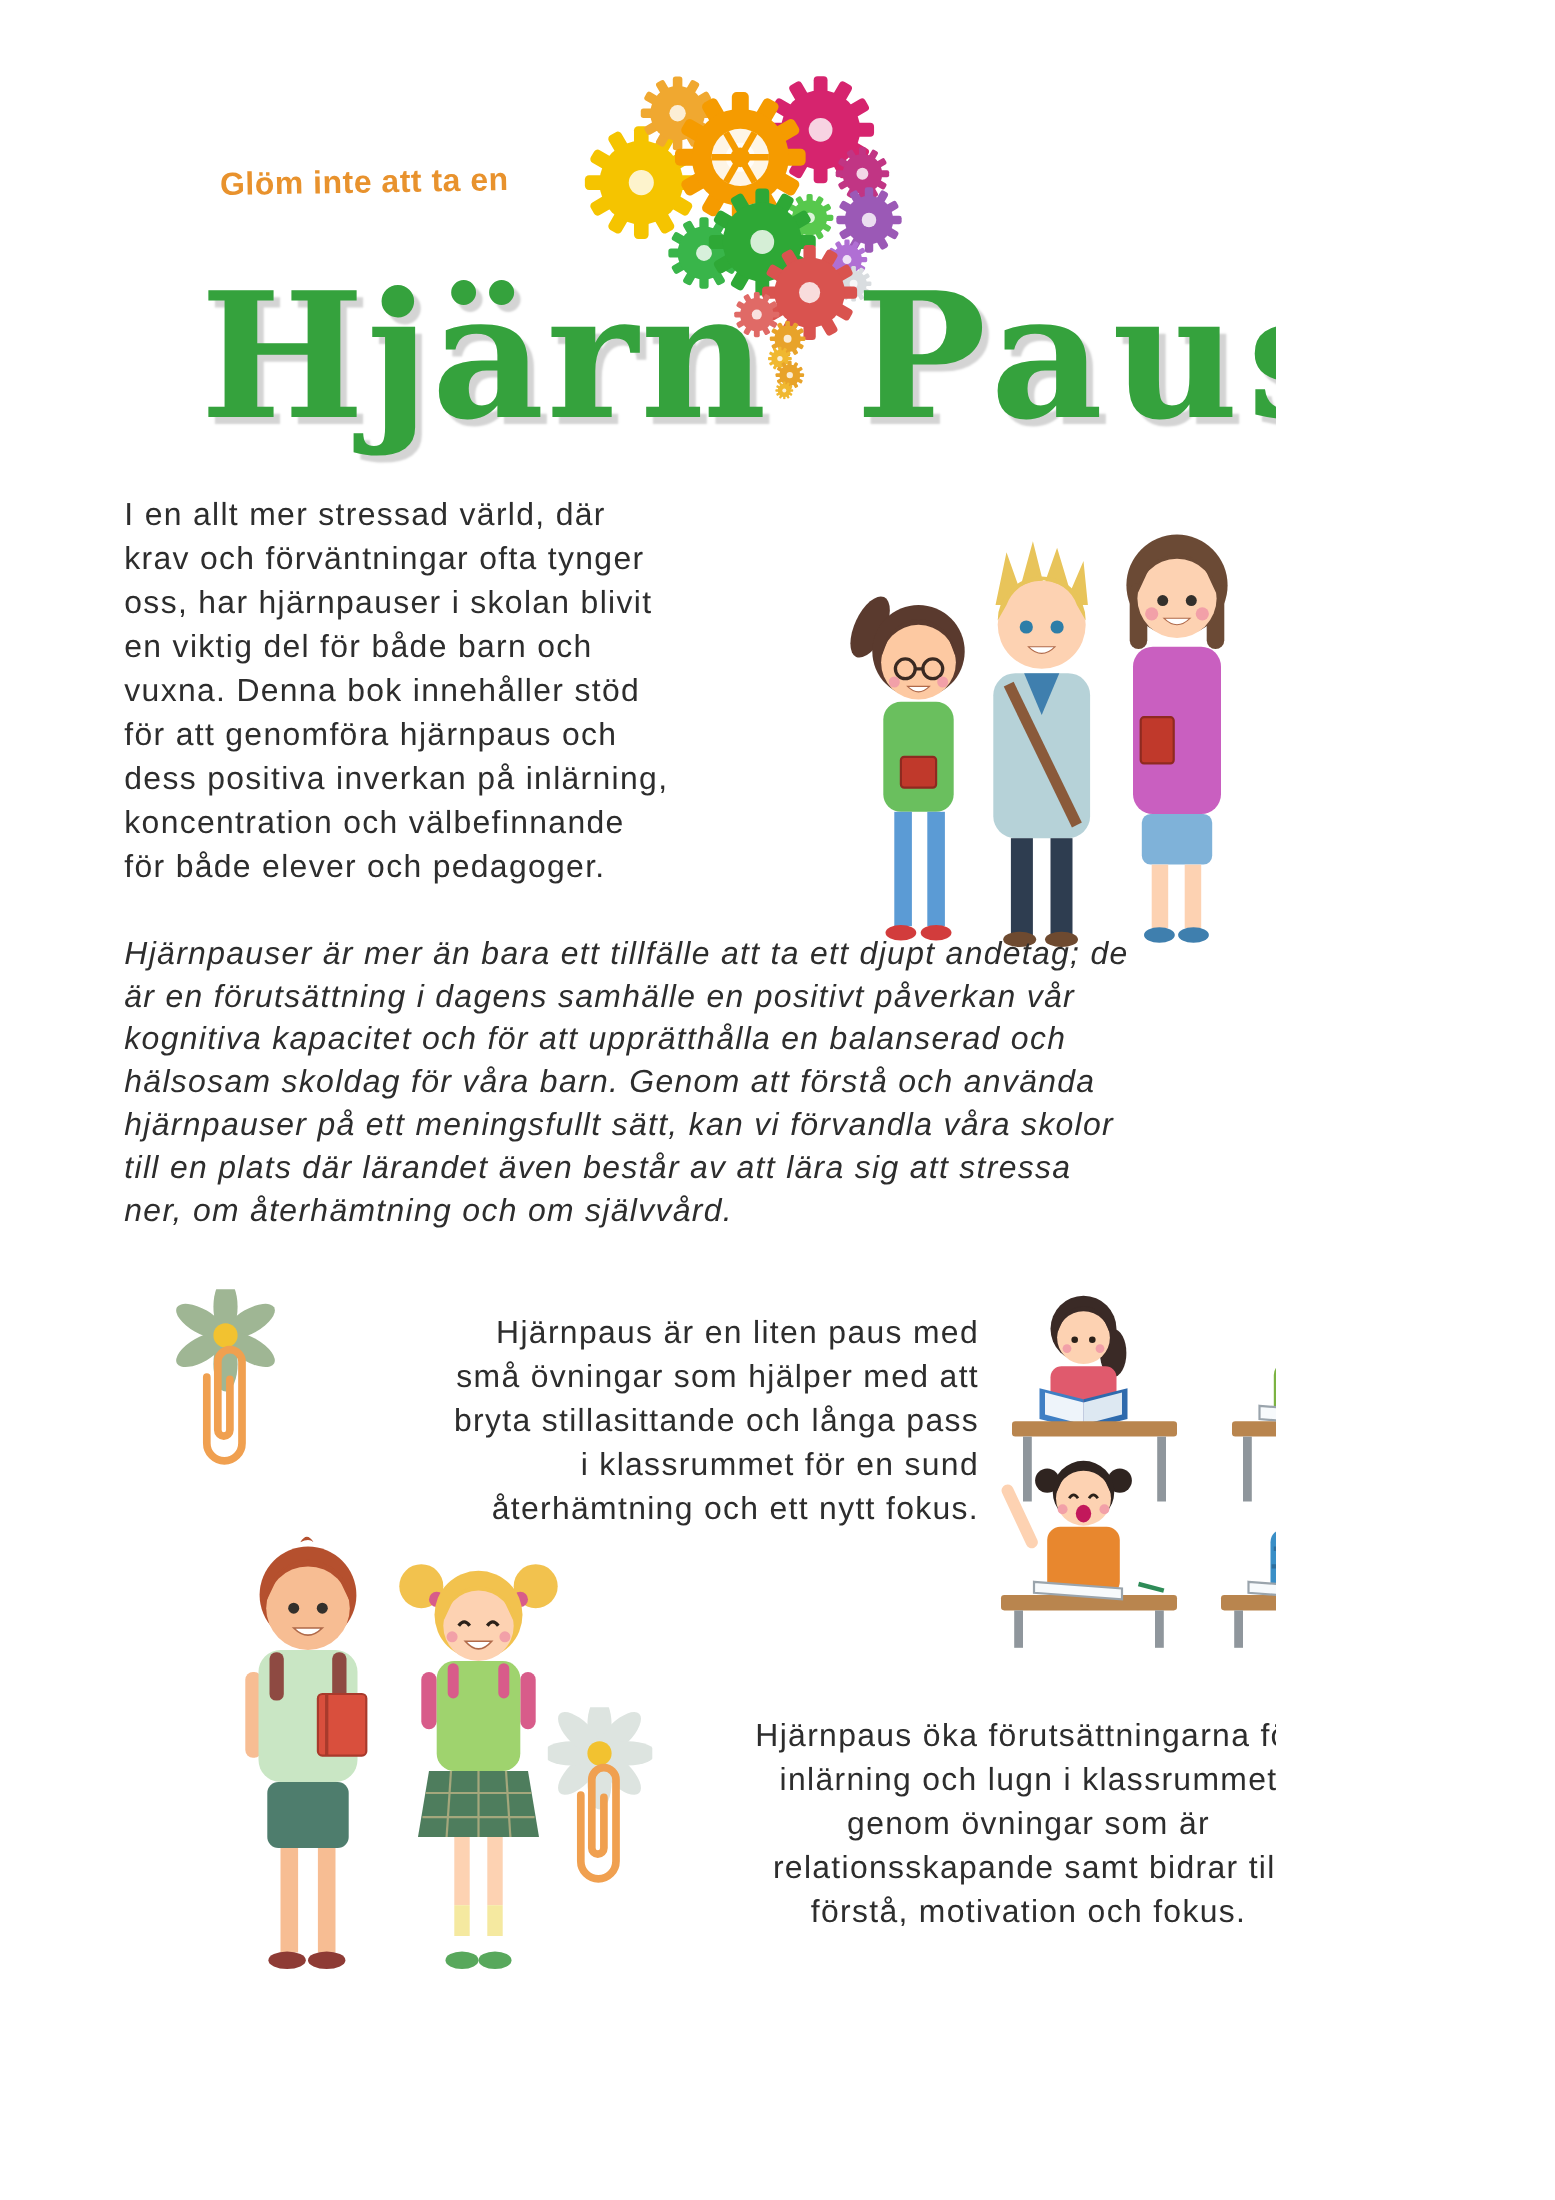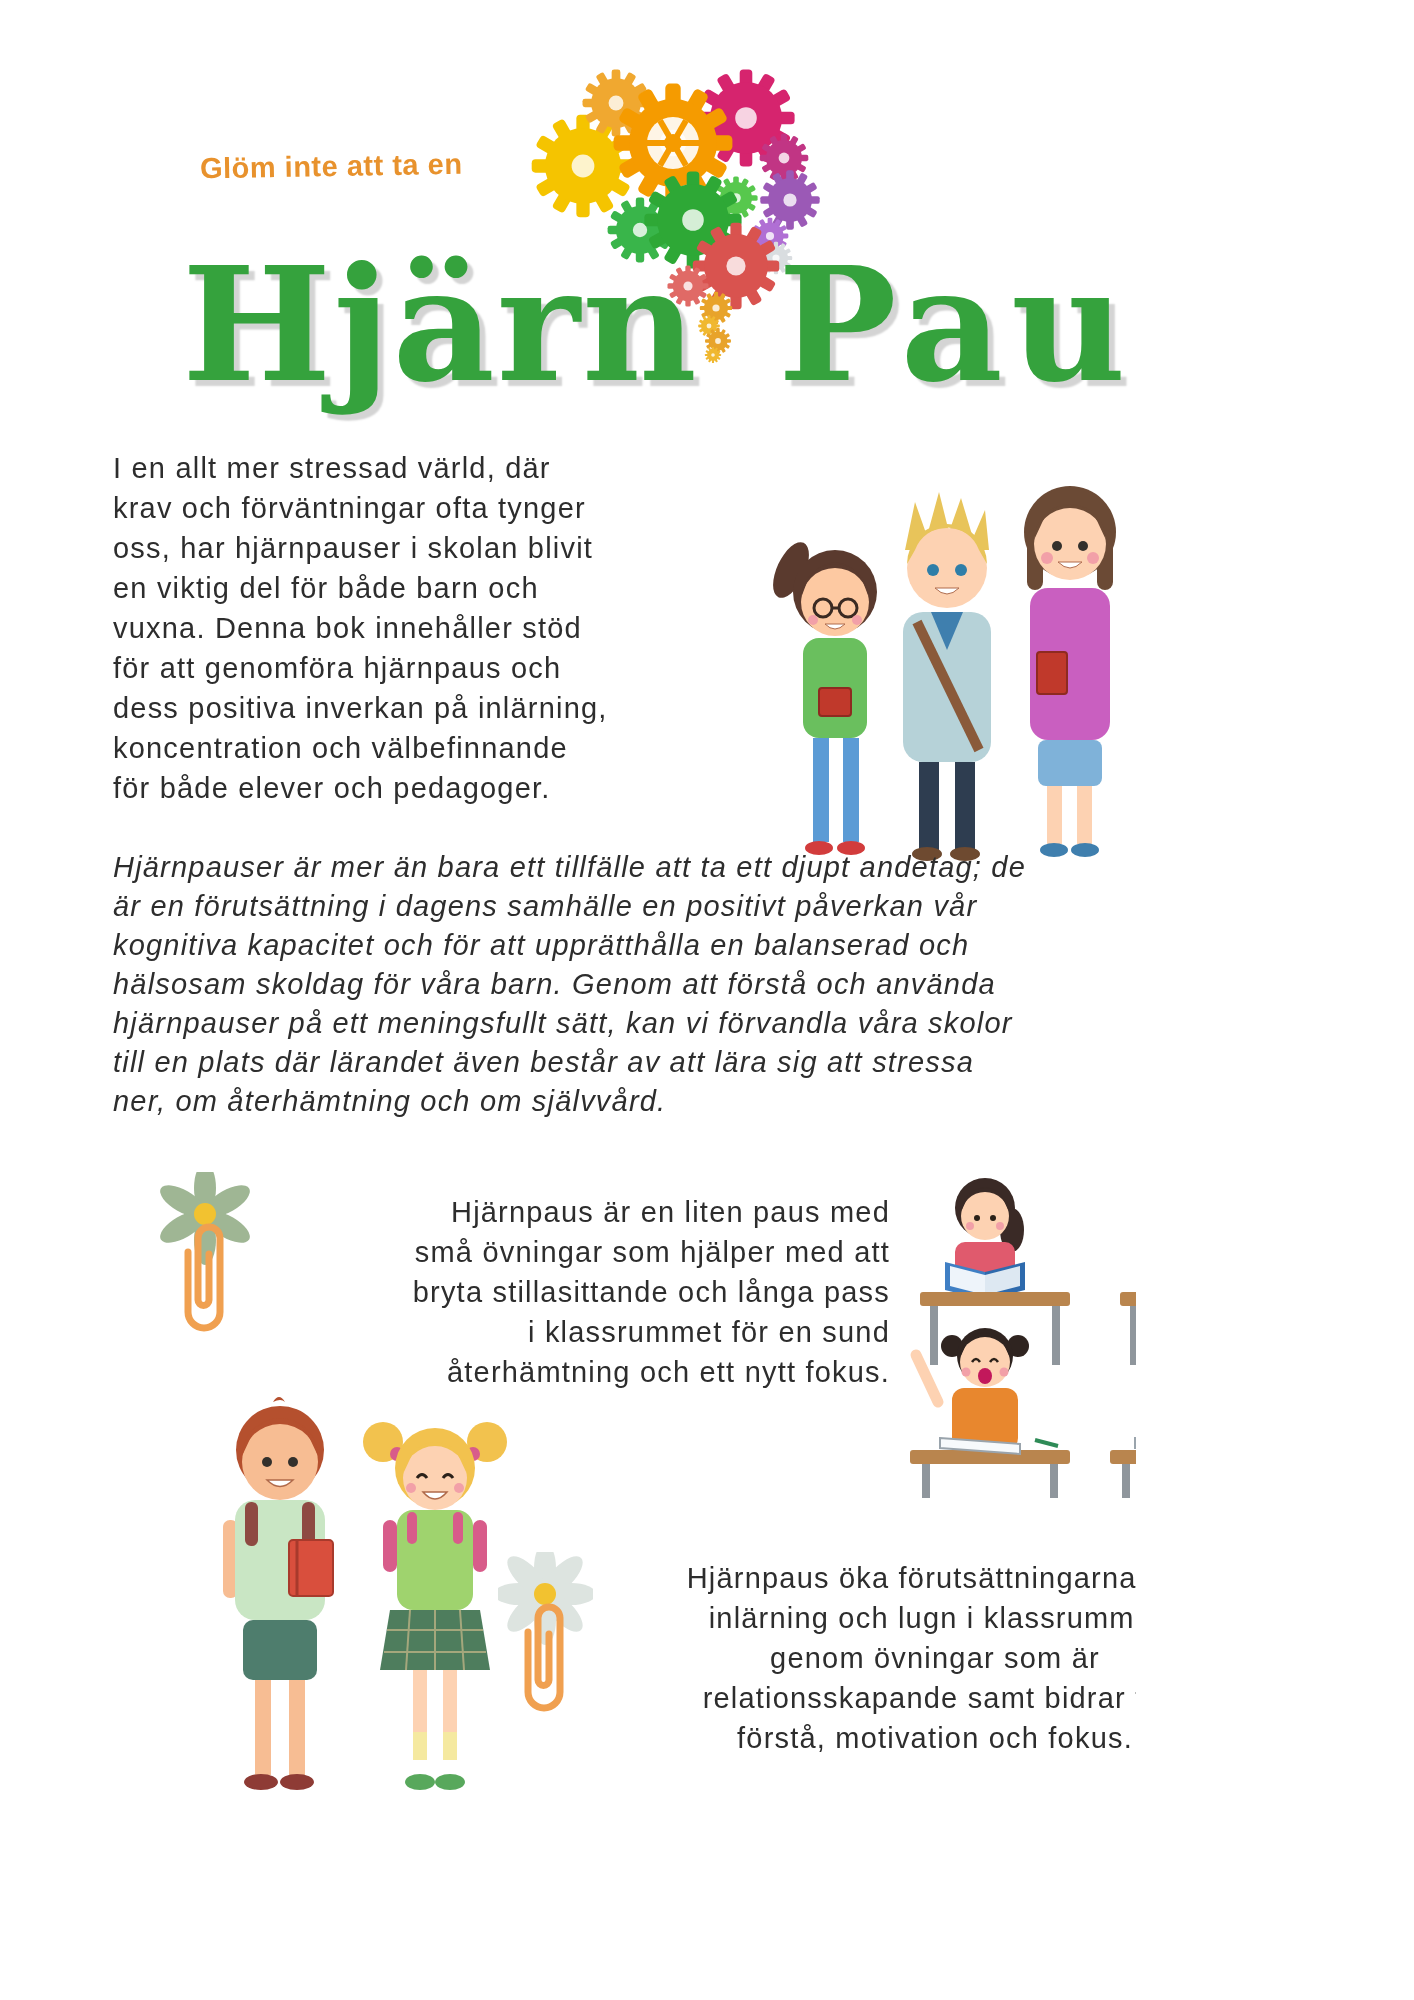--- a/index.html
+++ b/index.html
@@ -1,18 +1,18 @@
 <!DOCTYPE html>
 <html><head>
 <meta charset="utf-8">
 <style>
   html,body{margin:0;padding:0;background:#ffffff;}
   .page{
     position:relative;width:1136px;height:2000px;background:#ffffff;
-    overflow:hidden;font-family:"Liberation Sans","DejaVu Sans",sans-serif;color:#2d2d2d;
+    overflow:hidden;font-family:"Liberation Sans","DejaVu Sans",sans-serif;color:#2d2d2d;padding-left:24px;
   }
   .abs{position:absolute;}
   .kicker{
     left:200px;top:150px;font-size:29px;font-weight:bold;color:#e8922d;
     letter-spacing:0.5px;transform:rotate(-1deg);
   }
   .title-word{
     top:232px;font-size:158px;line-height:185px;font-weight:bold;
     font-family:"DejaVu Serif","Liberation Serif",serif;color:#35a23d;
     text-shadow:6px 6px 2px #d4d4d4;letter-spacing:2px;white-space:nowrap;

